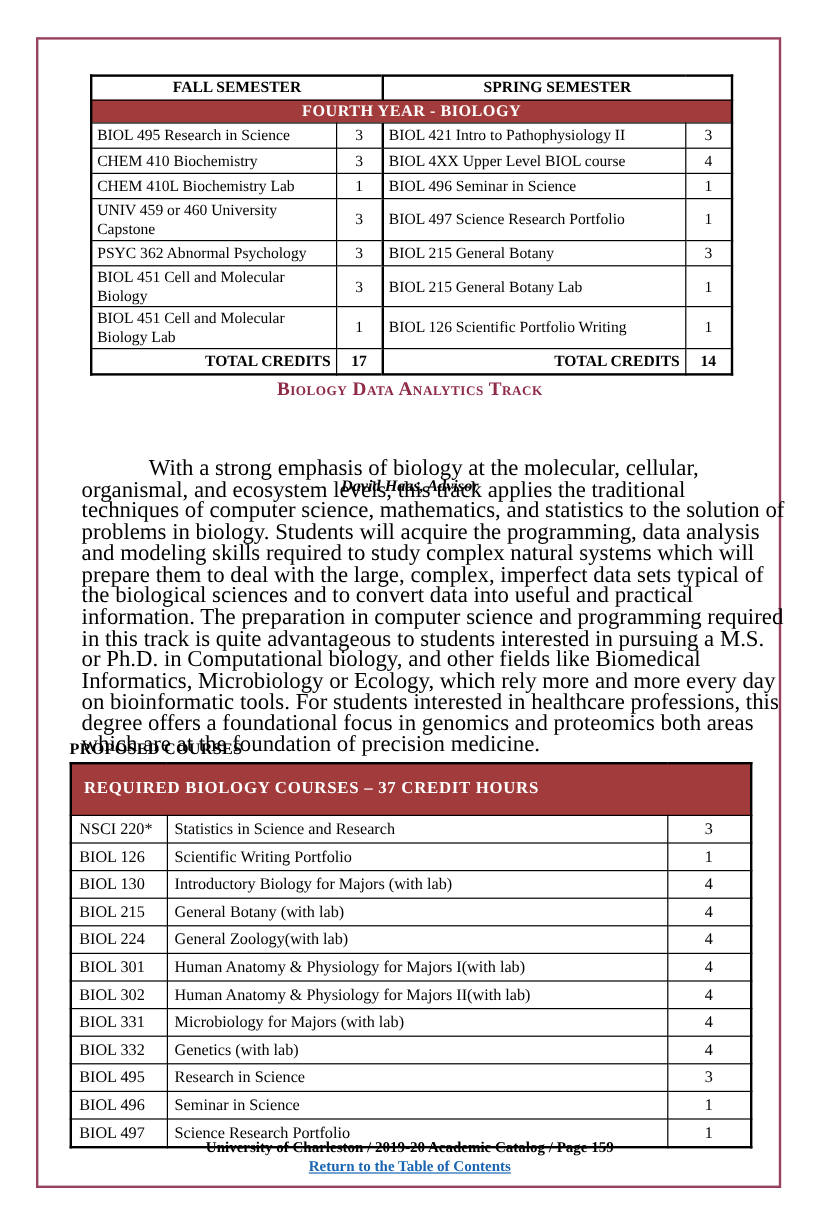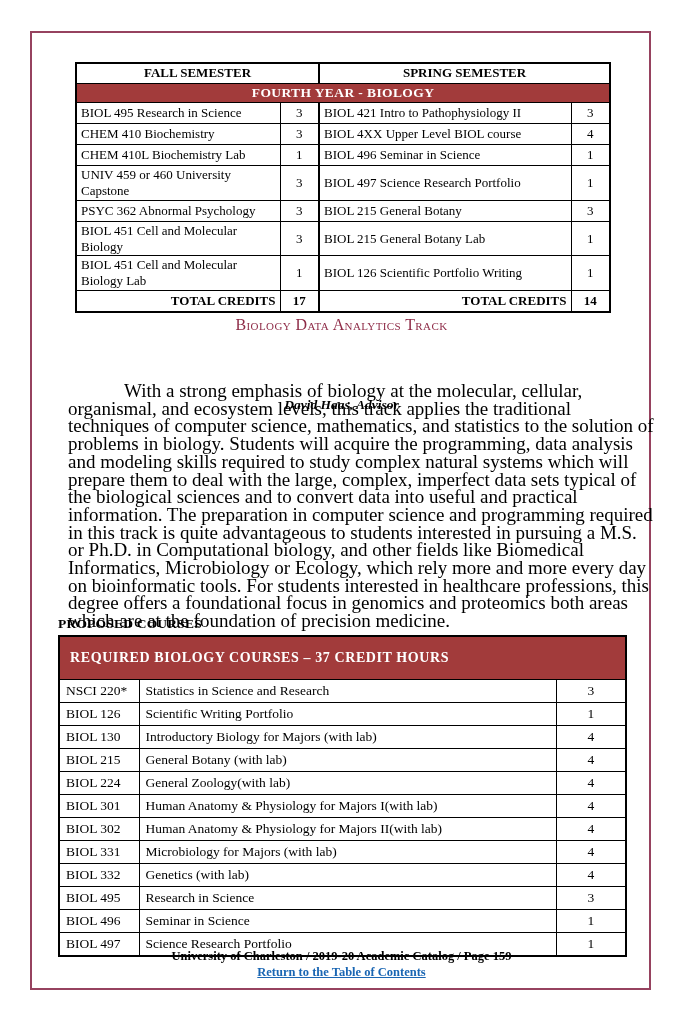--- a/index.html
+++ b/index.html
@@ -31,21 +31,21 @@
   table.t1 tbody.gen td:nth-child(2),
   table.t1 tbody.gen td:nth-child(4) { text-align:center; }
   table.t1 tbody.gen td:nth-child(3),
   table.t1 .spring-col { border-left:2px solid #000; }
   table.t1 .total-label { text-align:right; font-weight:bold; }
   table.t1 .total-val { text-align:center; font-weight:bold;margin-left:28px; }
 
   
   .track-title {
     position:absolute; top:316px; left:0; width:100%; text-align:center;
-    font-variant:small-caps; font-weight:normal; font-size:16px;
+    font-variant:small-caps; font-weight:bold; font-size:16px;
     letter-spacing:.4px; color:var(--accent,#8e2b47);
   }
   .advisor {
     position:absolute; top:361px; left:0; width:100%; text-align:center;
     font-weight:bold; font-style:italic; font-size:13.5px;margin-top:36px;
   }
   .desc {
     position:absolute; top:382px; left:48px; width:588px;
     font-size:19px; line-height:17.7px; text-indent:56px; text-align:left;margin-left:20px;
   }

